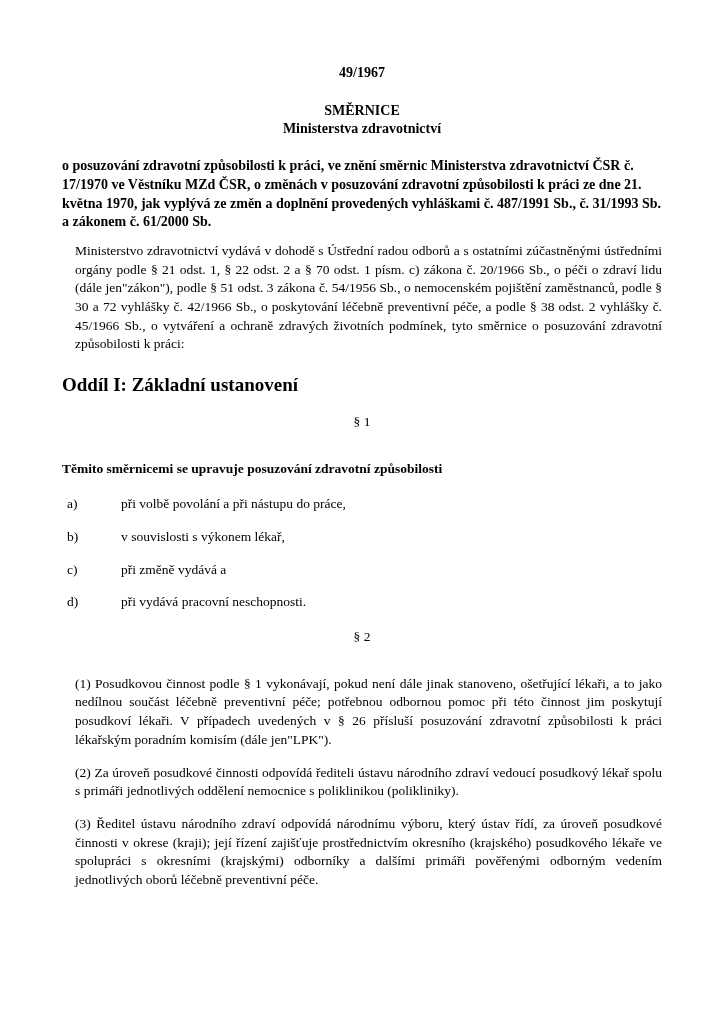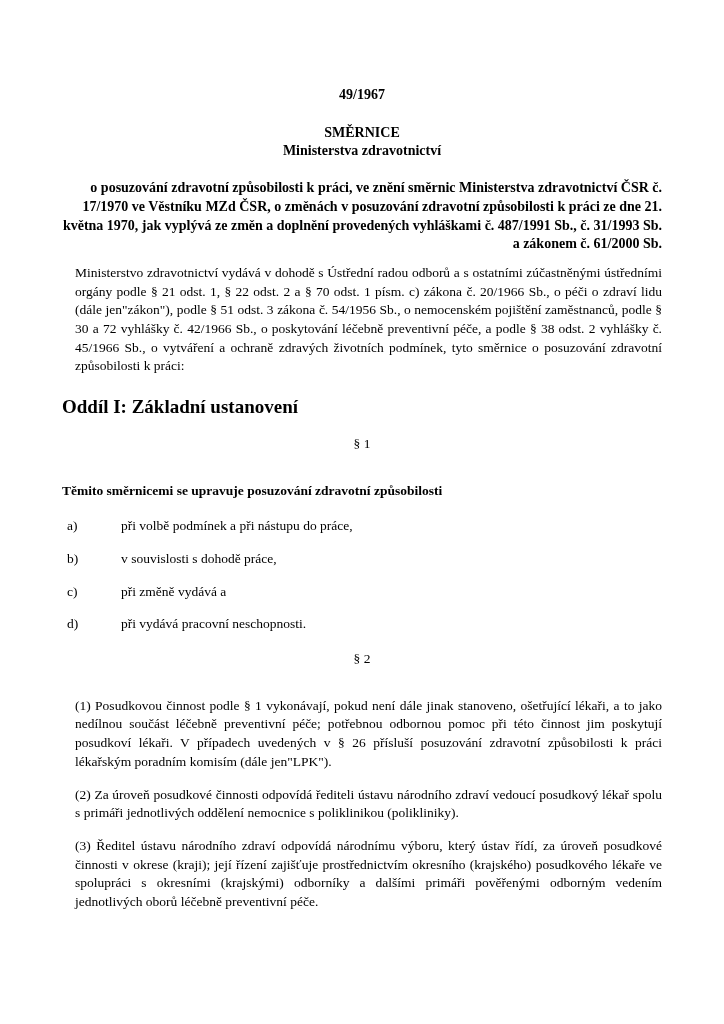--- a/index.html
+++ b/index.html
@@ -9,37 +9,37 @@
   }
   .page {
     width: 724px;
     height: 1024px;
     box-sizing: border-box;
     background: #ffffff;
     color: #000000;
     font-family: "Liberation Serif", "DejaVu Serif", serif;
     font-size: 13.5px;
     line-height: 18.7px;
-    padding: 86px 62px 0 62px;
+    padding: 64px 62px 0 62px;
     overflow: hidden;
   }
   .doc-number {
     text-align: center;
     font-weight: bold;
     font-size: 14px;
     margin: 0 0 19px 0;
   }
   .doc-title {
     text-align: center;
     font-weight: bold;
     font-size: 14px;
     margin: 0 0 18px 0;
   }
   .doc-subtitle {
-    text-align: right;
+    text-align: left;
     font-weight: bold;
     font-size: 14px;
     margin: 0 0 10px 0;
   }
   .para {
     margin: 0 0 14px 0;
   }
   .justify {
     text-align: justify;
     margin-left: 13px;
@@ -91,25 +91,25 @@
 
   <div class="section-heading">Oddíl I: Základní ustanovení</div>
 
   <div class="para-heading">§ 1</div>
 
   <p class="para intro">Těmito směrnicemi se upravuje posuzování zdravotní způsobilosti</p>
 
   <div class="list">
     <div class="list-item">
       <span class="list-label">a)</span>
-      <span class="list-text">při volbě podmínek a při nástupu do práce,</span>
+      <span class="list-text">při volbě povolání a při nástupu do práce,</span>
     </div>
     <div class="list-item">
       <span class="list-label">b)</span>
-      <span class="list-text">v souvislosti s dohodě práce,</span>
+      <span class="list-text">v souvislosti s výkonem lékař,</span>
     </div>
     <div class="list-item">
       <span class="list-label">c)</span>
       <span class="list-text">při změně vydává a</span>
     </div>
     <div class="list-item">
       <span class="list-label">d)</span>
       <span class="list-text">při vydává pracovní neschopnosti.</span>
     </div>
   </div>

